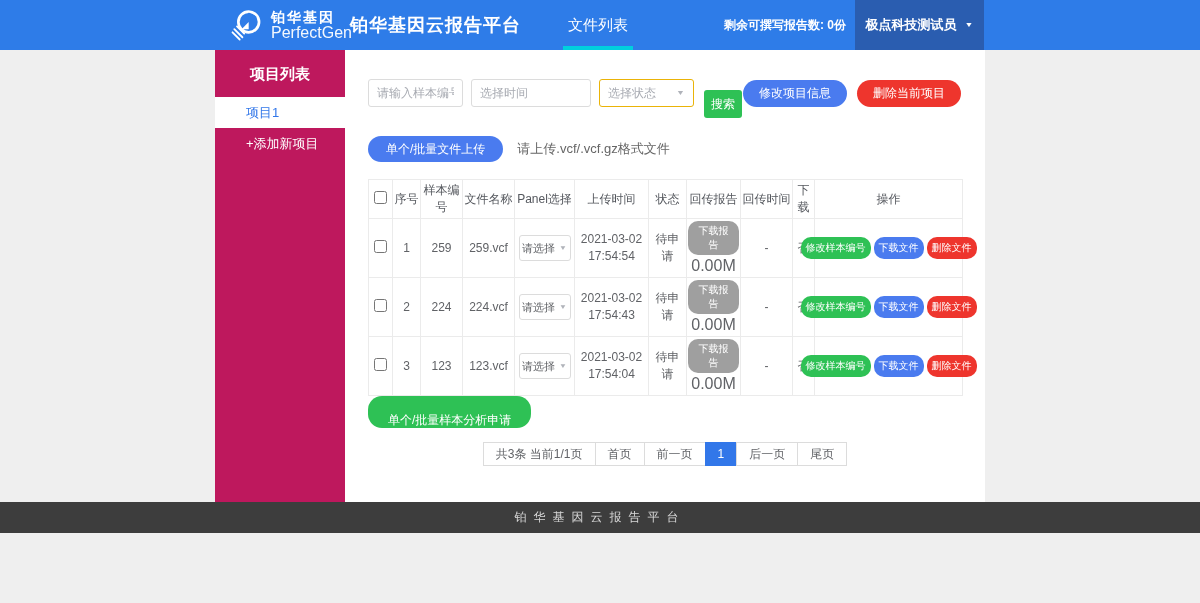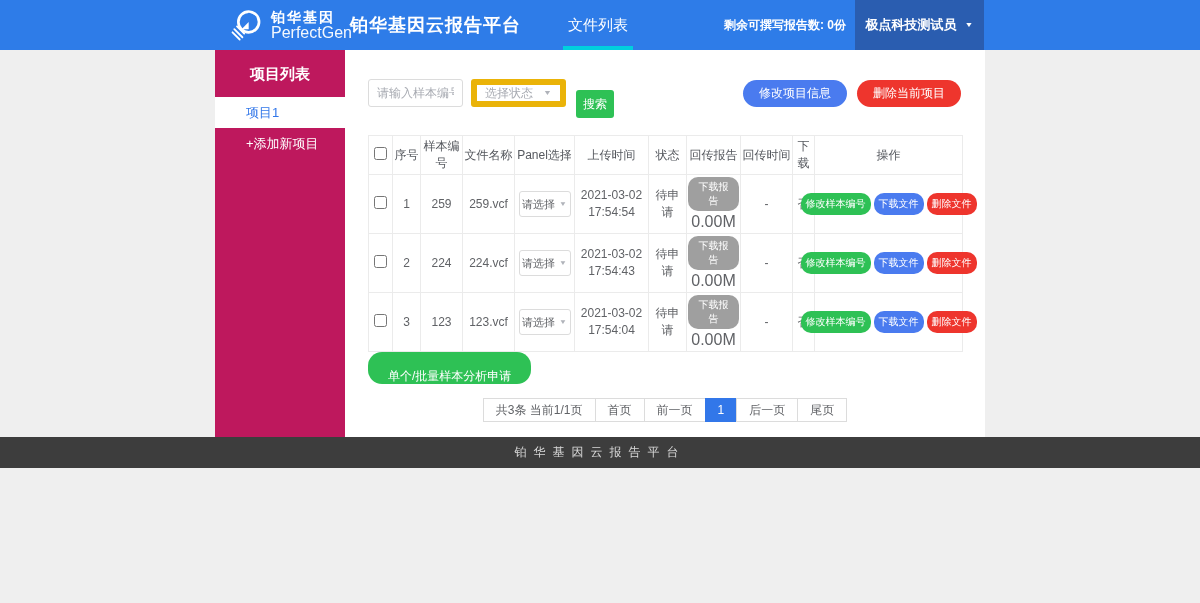--- a/index.html
+++ b/index.html
@@ -1,21 +1,21 @@
 <!DOCTYPE html>
 <html><head>
 <meta charset="utf-8">
 <style>
   * { box-sizing: border-box; margin: 0; padding: 0; }
   html,body { width:1200px; height:603px; }
   body {
     font-family: "Liberation Sans", "DejaVu Sans", sans-serif;
     background:#efefef; color:#606266; overflow:hidden;
   }
-  .page { width:1200px; height:468px; display:flex; flex-direction:column; }
+  .page { width:1200px; height:533px; display:flex; flex-direction:column; }
 
   
   .hdr { position:relative; height:50px; background:#2e7ce8; flex:0 0 50px; }
   .logo { position:absolute; left:228px; top:8px; display:flex; align-items:center; }
   .logo svg { width:36px; height:36px; }
   .logo-txt { margin-left:7px; color:#fff; line-height:1.05; }
   .logo-cn { font-size:14px; font-weight:bold; letter-spacing:2px; }
   .logo-en { font-size:16px; opacity:.95; }
   .app-title { position:absolute; left:350px; top:0; height:50px; line-height:50px;
     color:#fff; font-size:18px; font-weight:bold; letter-spacing:1px; }
@@ -40,21 +40,21 @@
 
   .content { width:640px; background:#fff; padding:18px 22px 0 23px; }
 
   
   .frow { display:flex; align-items:center; }
   .inp { height:28px; border:1px solid #dcdcdc; border-radius:3px; font-size:12px;
     padding:0 8px; color:#606266; outline:none; font-family:inherit; background:#fff; }
   .inp::placeholder { color:#a8abb2; }
   .inp-sample { width:95px; }
   .inp-time { width:120px; margin-left:8px; }
-  .sel { width:95px; margin-left:8px; height:28px; border:6px solid #eab308; border-radius:3px;
+  .sel { width:95px; margin-left:8px; height:28px; border:1px solid #eab308; border-radius:3px;
     font-size:12px; color:#a8abb2; display:flex; align-items:center; padding:0 8px; cursor:pointer;
     justify-content:space-between; background:#fff; }
   .sel .caret { color:#b0b3ba; }
   .btn { border:none; border-radius:3px; font-size:12px; color:#fff; cursor:pointer;
     font-family:inherit; white-space:nowrap;margin-top:22px; }
   .btn-search { width:38px; height:28px; margin-left:10px; background:#2ec155; }
   .pill { border:none; border-radius:14px; color:#fff; font-size:12px; cursor:pointer;
     font-family:inherit; white-space:nowrap; }
   .pill-edit-proj { margin-left:auto; height:27px; padding:0 16px; background:#4a7bef; }
   .pill-del-proj { margin-left:10px; margin-right:2px; height:27px; padding:0 16px; background:#ee352d; }
@@ -136,30 +136,35 @@
       <div class="sb-title">项目列表</div>
       <div class="sb-item active">项目1</div>
       <div class="sb-item">+添加新项目</div>
     </div>
 
     <div class="content">
 
       
       <div class="frow">
         <input class="inp inp-sample" placeholder="请输入样本编号" style="">
+        <input class="inp inp-time" placeholder="选择时间" style="">
         <div class="sel">
           <span>选择状态</span>
           <span class="caret">▼</span>
         </div>
         <button class="btn btn-search">搜索</button>
         <button class="pill pill-edit-proj">修改项目信息</button>
         <button class="pill pill-del-proj">删除当前项目</button>
       </div>
 
       
+      <div class="urow">
+        <button class="pill pill-upload">单个/批量文件上传</button>
+        <span class="up-hint">请上传.vcf/.vcf.gz格式文件</span>
+      </div>
 
       
       <table>
         <colgroup>
           <col style="width:24px">
             <col style="width:28px">
             <col style="width:42px">
             <col style="width:52px">
           <col style="width:60px">
             <col style="width:74px">

